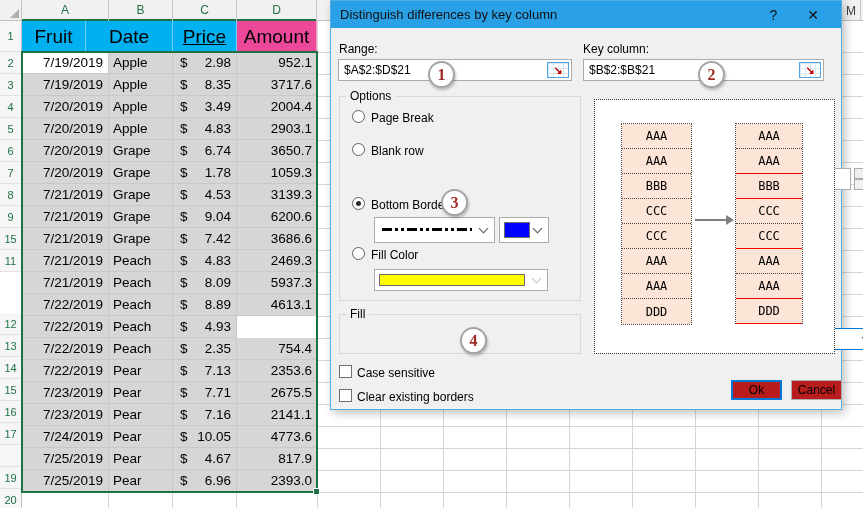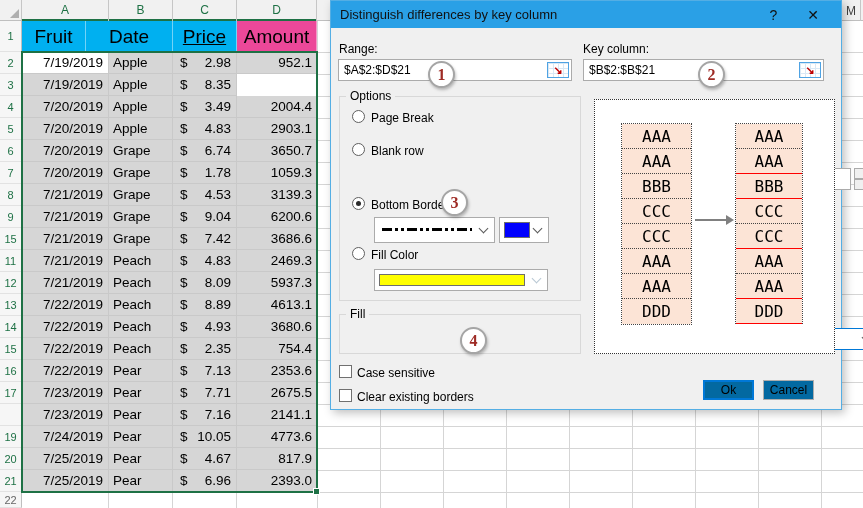--- a/index.html
+++ b/index.html
@@ -101,28 +101,28 @@
   .badge { position:absolute; width:27px; height:27px; border-radius:50%; background:#fff;
     border:2px solid #A5A5A5; color:#9E2B25; font-weight:bold; font-size:16px;
     display:flex; align-items:center; justify-content:center; box-shadow:1px 2px 3px rgba(0,0,0,.25); z-index:12;
     font-family:"Liberation Serif",serif; }
   .preview { position:absolute; left:263px; top:98px; width:241px; height:255px;
     background:#fff; border:1px dotted #333; }
   .pcol { position:absolute; top:23px; width:71px; border:1px dotted #444; }
   .pcol.left { left:26px; }
   .pcol.right { left:140px; width:68px; border-bottom:none; }
   .pcell { height:25px; background:#FCE4D6; display:flex; align-items:center; justify-content:center;
-    font-family:"DejaVu Sans Mono",monospace; font-size:16px; border-bottom:1px dotted #444; }
+    font-family:"DejaVu Sans Mono",monospace; font-size:12px; border-bottom:1px dotted #444; }
   .pcol.left .pcell:last-child { border-bottom:none; }
   .pcell.redb { border-bottom:1px solid #FF0000; }
   .parrow { position:absolute; left:100px; top:119px; width:32px; height:2px; background:#808080; }
   .parrow::after { content:''; position:absolute; right:-7px; top:-4px; width:0; height:0;
     border-left:8px solid #808080; border-top:5px solid transparent; border-bottom:5px solid transparent; }
-  .btn { position:absolute; width:51px; height:20px; background:#0369a1; border:1px solid #ADADAD;
-    display:flex; align-items:center; justify-content:center; }
+  .btn { position:absolute; width:51px; height:20px; background:#b91c1c; border:1px solid #ADADAD;
+    display:flex; align-items:center; justify-content:center;margin-left:28px; }
   .btn.primary { border:2px solid #0078D7; }
 </style>
 </head>
 <body>
 
 <div class="screen">
 
   <div class="bg-grid-right"></div>
   <div class="v-line-317"></div>
   <div class="bg-grid-bottom"></div>
@@ -141,21 +141,21 @@
       <div class="rn" style="height: 22px;">2</div>
       <div class="rn" style="height: 22px;">3</div>
       <div class="rn" style="height: 22px;">4</div>
       <div class="rn" style="height: 22px;">5</div>
       <div class="rn" style="height: 22px;">6</div>
       <div class="rn" style="height: 22px;">7</div>
       <div class="rn" style="height: 22px;">8</div>
       <div class="rn" style="height: 22px;">9</div>
       <div class="rn" style="height: 22px;">15</div>
       <div class="rn" style="height: 22px;">11</div>
-      <div class="rn" style="height: 22px;">12</div>
+      <div class="rn" style="height: 22px; margin-top: 41px;">12</div>
       <div class="rn" style="height: 22px;">13</div>
       <div class="rn" style="height: 22px;">14</div>
       <div class="rn" style="height: 22px;">15</div>
       <div class="rn" style="height: 22px;">16</div>
       <div class="rn" style="height: 22px;">17</div>
       <div class="rn" style="height: 22px; padding-left: 44px;">18</div>
       <div class="rn" style="height: 22px;">19</div>
       <div class="rn" style="height: 22px;">20</div>
       <div class="rn" style="height: 22px;">21</div>
       <div class="rn dim" style="height: 16px;">22</div>
@@ -178,20 +178,21 @@
         </div>
         <div class="dc cD">952.1</div>
       </div>
       <div class="drow">
         <div class="dc cA">7/19/2019</div>
         <div class="dc cB">Apple</div>
         <div class="dc cC">
           <span>$</span>
           <span>8.35</span>
         </div>
+        <div class="dc cD">3717.6</div>
       </div>
       <div class="drow">
         <div class="dc cA">7/20/2019</div>
         <div class="dc cB">Apple</div>
         <div class="dc cC">
           <span>$</span>
           <span>3.49</span>
         </div>
         <div class="dc cD">2004.4</div>
       </div>
@@ -276,21 +277,20 @@
         </div>
         <div class="dc cD">4613.1</div>
       </div>
       <div class="drow">
         <div class="dc cA">7/22/2019</div>
         <div class="dc cB">Peach</div>
         <div class="dc cC">
           <span>$</span>
           <span>4.93</span>
         </div>
-        <div class="dc cD">3680.6</div>
       </div>
       <div class="drow">
         <div class="dc cA">7/22/2019</div>
         <div class="dc cB">Peach</div>
         <div class="dc cC">
           <span>$</span>
           <span>2.35</span>
         </div>
         <div class="dc cD">754.4</div>
       </div>

